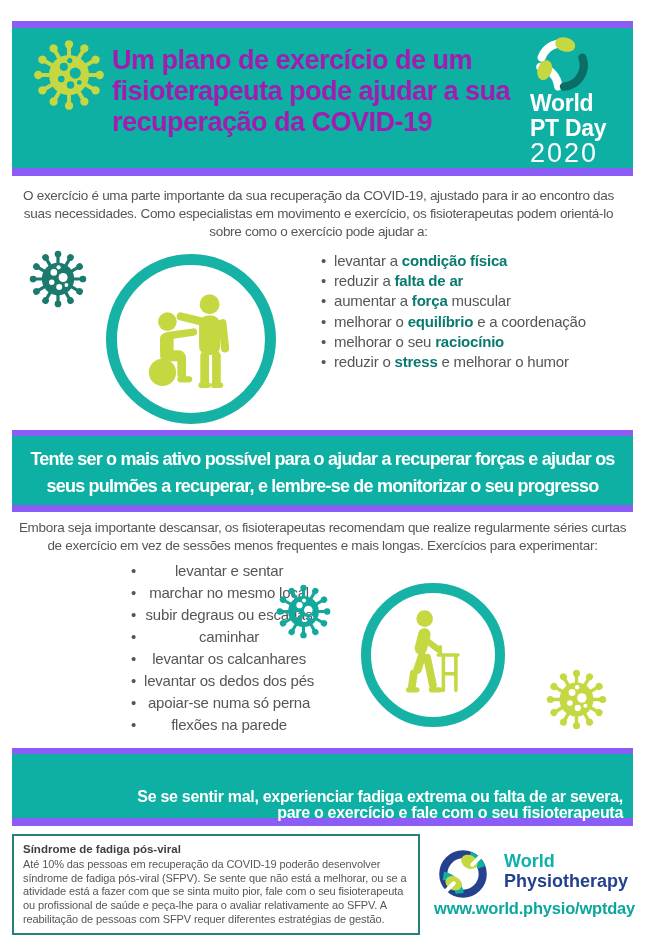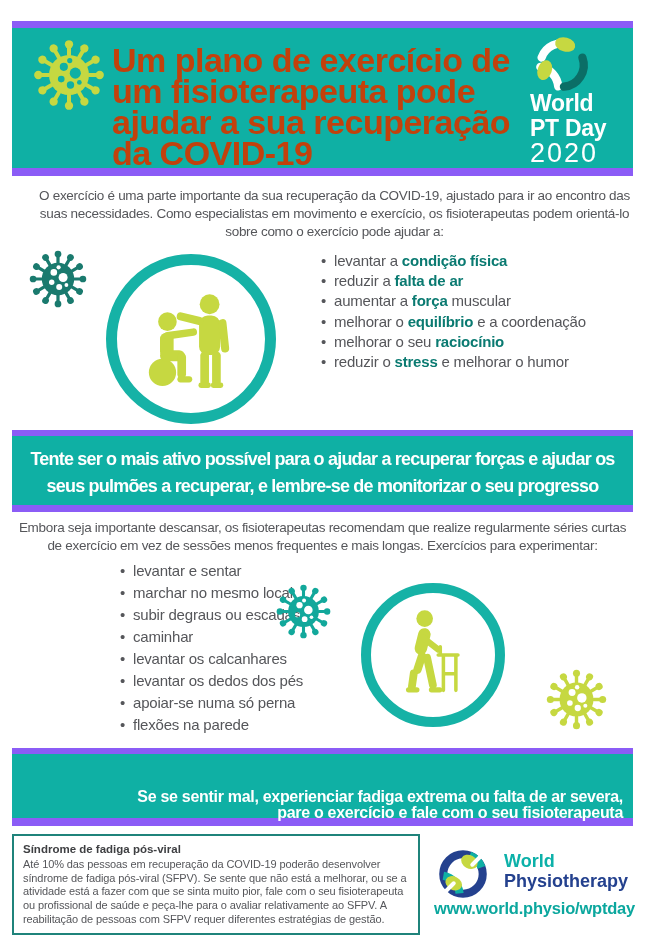--- a/index.html
+++ b/index.html
@@ -4,21 +4,21 @@
 <style>
   html,body{margin:0;padding:0;background:#fff;}
   #page{position:relative;width:645px;height:948px;background:#ffffff;overflow:hidden;
         font-family:"Liberation Sans",sans-serif;}
   .abs{position:absolute;}
 
   
   .band{background:#8b5cf6;}
   .band .inner{position:absolute;left:0;right:0;background:#0FB0A4;}
 
-  .hdr-title{color:#c2410c;font-weight:bold;font-size:34px;line-height:31px;letter-spacing:-0.5px;}
+  .hdr-title{color:#a21caf;font-weight:bold;font-size:27px;line-height:31px;letter-spacing:-0.5px;}
   .logo-word{color:#fff;font-weight:bold;font-size:23px;line-height:26px;letter-spacing:-0.3px;}
   .logo-year{color:#fff;font-weight:normal;font-size:27px;line-height:28px;letter-spacing:2px;}
 
   .para{color:#55565A;font-size:13.5px;line-height:18px;letter-spacing:-0.3px;text-align:center;}
 
   ul.plain{list-style:none;margin:0;padding:0;}
   ul.plain li{color:#55565A;font-size:15px;letter-spacing:-0.2px;line-height:15px;margin-bottom:5px;padding-left:13px;position:relative;}
   ul.benefits li{margin-bottom:5.2px;}
   ul.exercises li{margin-bottom:7px;}
   ul.plain li::before{content:"•";position:absolute;left:0;top:0;color:#55565A;}
@@ -166,21 +166,21 @@
       <use href="#vshape"></use>
     </svg>
   <div class="abs hdr-title" style="left:112px;top:45px;width:424px;">Um plano de exercício de um fisioterapeuta pode ajudar a sua recuperação da COVID-19</div>
   <svg class="abs" viewBox="0 0 100 100" style="left:530px;top:33px;width:64px;height:64px;">
       <use href="#ptday-mark"></use>
     </svg>
   <div class="abs logo-word" style="left:530px;top:90px;">World</div>
   <div class="abs logo-word" style="left:530px;top:115px;">PT Day</div>
   <div class="abs logo-year" style="left:530px;top:139px;">2020</div>
 
-  <div class="abs para" style="left:24px;top:187px;width:621px;">O exercício é uma parte importante da sua recuperação da COVID-19, ajustado para ir ao encontro das suas necessidades. Como especialistas em movimento e exercício, os fisioterapeutas podem orientá-lo sobre como o exercício pode ajudar a:</div>
+  <div class="abs para" style="left:8px;top:187px;width:621px;">O exercício é uma parte importante da sua recuperação da COVID-19, ajustado para ir ao encontro das suas necessidades. Como especialistas em movimento e exercício, os fisioterapeutas podem orientá-lo sobre como o exercício pode ajudar a:</div>
 
   <svg class="abs" viewBox="0 0 100 100" style="left:28px;top:249px;width:60px;height:60px;color:#1A7A6E;">
       <use href="#vshape"></use>
     </svg>
 
   <div class="abs circle" style="left:106px;top:254px;width:148px;height:148px;">
     <svg viewBox="0 0 100 100" style="width:124px;height:124px;color:#C6D841;">
         <use href="#fig-physio"></use>
       </svg>
   </div>
@@ -194,21 +194,21 @@
     <li><span>reduzir o </span><span class="hl">stress</span><span> e melhorar o humor</span></li>
   </ul>
 
   <div class="abs band" style="left:12px;top:430px;width:621px;height:82px;">
     <div class="inner" style="top:6px;bottom:7px;"></div>
     <div class="abs banner-text b1" style="left:14px;right:14px;top:16px;">Tente ser o mais ativo possível para o ajudar a recuperar forças e ajudar os seus pulmões a recuperar, e lembre-se de monitorizar o seu progresso</div>
   </div>
 
   <div class="abs para" style="left:12px;top:519px;width:621px;">Embora seja importante descansar, os fisioterapeutas recomendam que realize regularmente séries curtas de exercício em vez de sessões menos frequentes e mais longas. Exercícios para experimentar:</div>
 
-  <ul class="abs plain exercises" style="left:120px;top:563px;">
+  <ul class="abs plain exercises" style="left:131px;top:563px;text-align:center;">
     <li>levantar e sentar</li>
     <li>marchar no mesmo local</li>
     <li>subir degraus ou escadas</li>
     <li>caminhar</li>
     <li>levantar os calcanhares</li>
     <li>levantar os dedos dos pés</li>
     <li>apoiar-se numa só perna</li>
     <li>flexões na parede</li>
   </ul>
 

